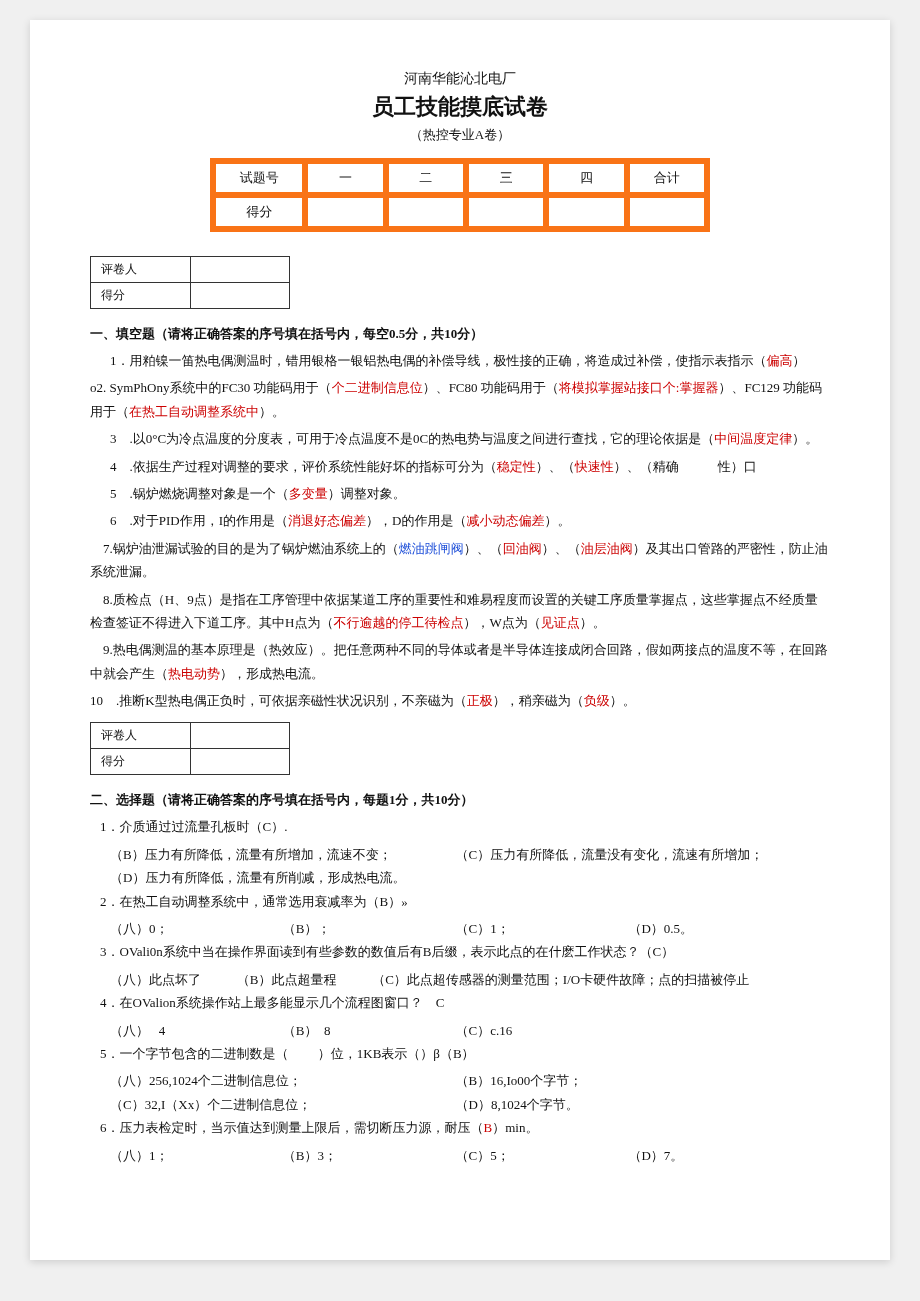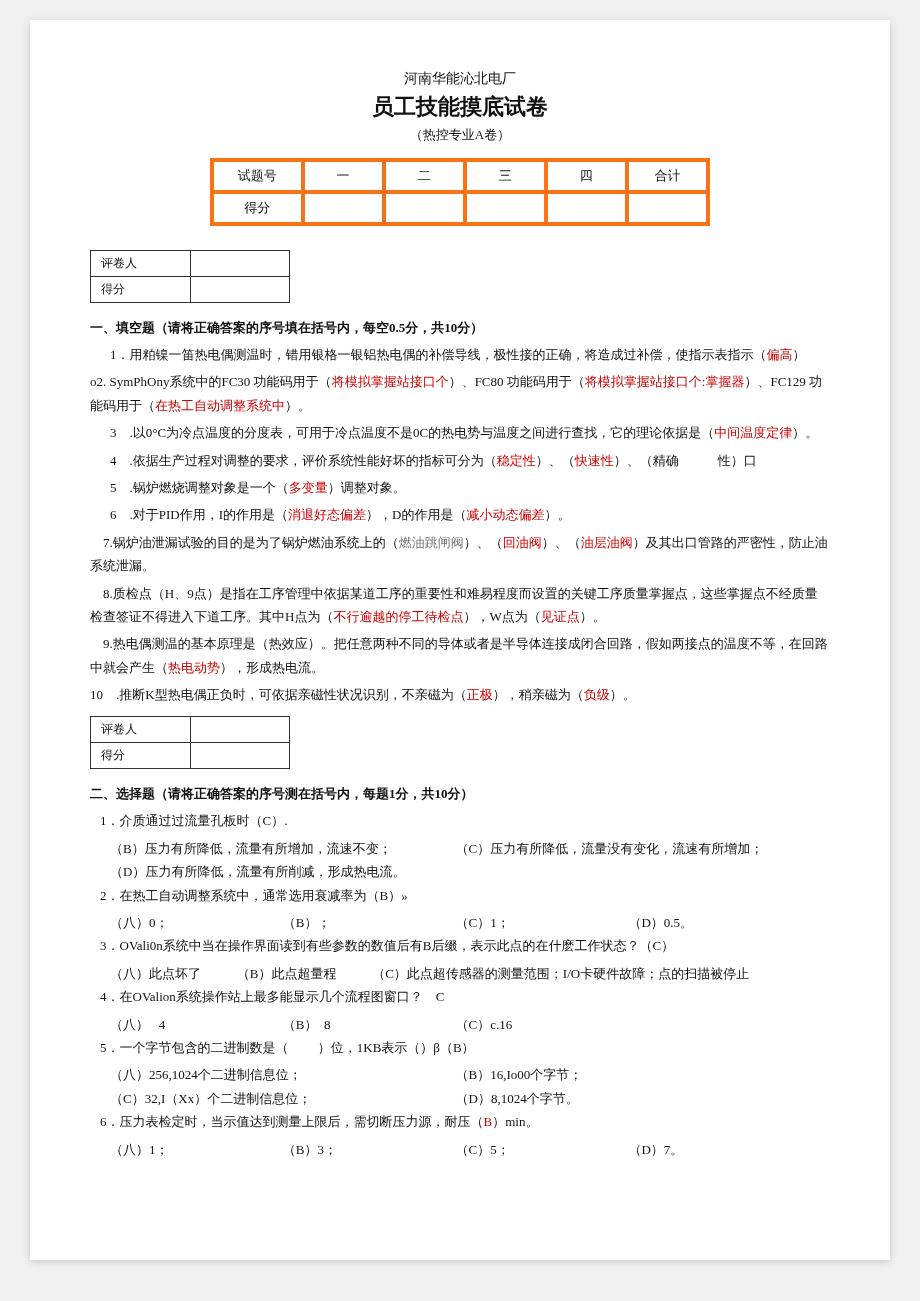--- a/index.html
+++ b/index.html
@@ -35,21 +35,21 @@
     .title-paren {
       font-size: 13px;
       margin-bottom: 14px;
     }
     .score-table {
       border-collapse: collapse;
       margin: 0 auto 24px auto;
       width: 500px;
     }
     .score-table td, .score-table th {
-      border: 4px solid #f97316;
+      border: 6px solid #f97316;
       text-align: center;
       padding: 5px 12px;
       font-size: 13px;
       min-width: 60px;
       height: 28px;
     }
     .small-table {
       border-collapse: collapse;
       margin-bottom: 16px;
       width: 200px;
@@ -125,46 +125,46 @@
         </tr>
       </tbody>
   </table>
 
   <div class="section-header">
     <span>一、填空题（请将正确答案的序号填在括号内，每空0.5分，共10分）</span>
   </div>
 
   <div class="content-block" id="section1-questions">
   <p><span style="padding-left:20px;">1．用粕镍一笛热电偶测温时，错用银格一银铝热电偶的补偿导线，极性接的正确，将造成过补偿，使指示表指示（<span style="color:#cc0000;">偏高</span>）</span></p>
-      <p>o2. SymPhOny系统中的FC30 功能码用于（<span style="color:#cc0000;">将模拟掌握站接口个</span>）、FC80 功能码用于（<span style="color:#cc0000;">将模拟掌握站接口个:掌握器</span>）、FC129 功能码用于（<span style="color:#cc0000;">在热工自动调整系统中</span>）。</p>
+      <p>o2. SymPhOny系统中的FC30 功能码用于（<span style="color:#cc0000;">个二进制信息位</span>）、FC80 功能码用于（<span style="color:#cc0000;">将模拟掌握站接口个:掌握器</span>）、FC129 功能码用于（<span style="color:#cc0000;">在热工自动调整系统中</span>）。</p>
       <p><span style="padding-left:20px;">3　.以0°C为冷点温度的分度表，可用于冷点温度不是0C的热电势与温度之间进行查找，它的理论依据是（<span style="color:#cc0000;">中间温度定律</span>）。</span></p>
       <p><span style="padding-left:20px;">4　.依据生产过程对调整的要求，评价系统性能好坏的指标可分为（<span style="color:#cc0000;">稳定性</span>）、（<span style="color:#cc0000;">快速性</span>）、（精确&nbsp;&nbsp;&nbsp;&nbsp;&nbsp;&nbsp;&nbsp;&nbsp;&nbsp;&nbsp;&nbsp;&nbsp;性）口</span></p>
       <p><span style="padding-left:20px;">5　.锅炉燃烧调整对象是一个（<span style="color:#cc0000;">多变量</span>）调整对象。</span></p>
       <p><span style="padding-left:20px;">6　.对于PID作用，I的作用是（<span style="color:#cc0000;">消退好态偏差</span>），D的作用是（<span style="color:#cc0000;">减小动态偏差</span>）。</span></p>
-      <p>　7.锅炉油泄漏试验的目的是为了锅炉燃油系统上的（<span style="color:#737373;">燃油跳闸阀</span>）、（<span style="color:#cc0000;">回油阀</span>）、（<span style="color:#cc0000;">油层油阀</span>）及其出口管路的严密性，防止油系统泄漏。</p>
+      <p>　7.锅炉油泄漏试验的目的是为了锅炉燃油系统上的（<span style="color:#1d4ed8;">燃油跳闸阀</span>）、（<span style="color:#cc0000;">回油阀</span>）、（<span style="color:#cc0000;">油层油阀</span>）及其出口管路的严密性，防止油系统泄漏。</p>
       <p>　8.质检点（H、9点）是指在工序管理中依据某道工序的重要性和难易程度而设置的关键工序质量掌握点，这些掌握点不经质量检查签证不得进入下道工序。其中H点为（<span style="color:#cc0000;">不行逾越的停工待检点</span>），W点为（<span style="color:#cc0000;">见证点</span>）。</p>
       <p>　9.热电偶测温的基本原理是（热效应）。把任意两种不同的导体或者是半导体连接成闭合回路，假如两接点的温度不等，在回路中就会产生（<span style="color:#cc0000;">热电动势</span>），形成热电流。</p>
       <p>10　.推断K型热电偶正负时，可依据亲磁性状况识别，不亲磁为（<span style="color:#cc0000;">正极</span>），稍亲磁为（<span style="color:#cc0000;">负级</span>）。</p>
     </div>
 
   <table class="small-table" style="margin-top:10px;">
     <tbody id="grader-table-body-2">
         <tr>
           <td>评卷人</td>
           <td></td>
         </tr>
         <tr>
           <td>得分</td>
           <td></td>
         </tr>
       </tbody>
   </table>
 
   <div class="section-header">
-    <span>二、选择题（请将正确答案的序号测在括号内，每题1分，共10分）</span>
+    <span>二、选择题（请将正确答案的序号填在括号内，每题1分，共10分）</span>
   </div>
 
   <div class="content-block" id="section2-questions">
   <div class="q-item"><span style="padding-left:10px;">1．介质通过过流量孔板时（C）.</span></div>
       <div style="padding-left: 20px;">
     <div style="display:flex;flex-wrap:wrap;">
       <div style="width:48%;line-height:1.8;">（B）压力有所降低，流量有所增加，流速不变；</div>
       <div style="width:48%;line-height:1.8;">（C）压力有所降低，流量没有变化，流速有所增加；</div>
       <div style="width:48%;line-height:1.8;">（D）压力有所降低，流量有所削减，形成热电流。</div>
     </div>

